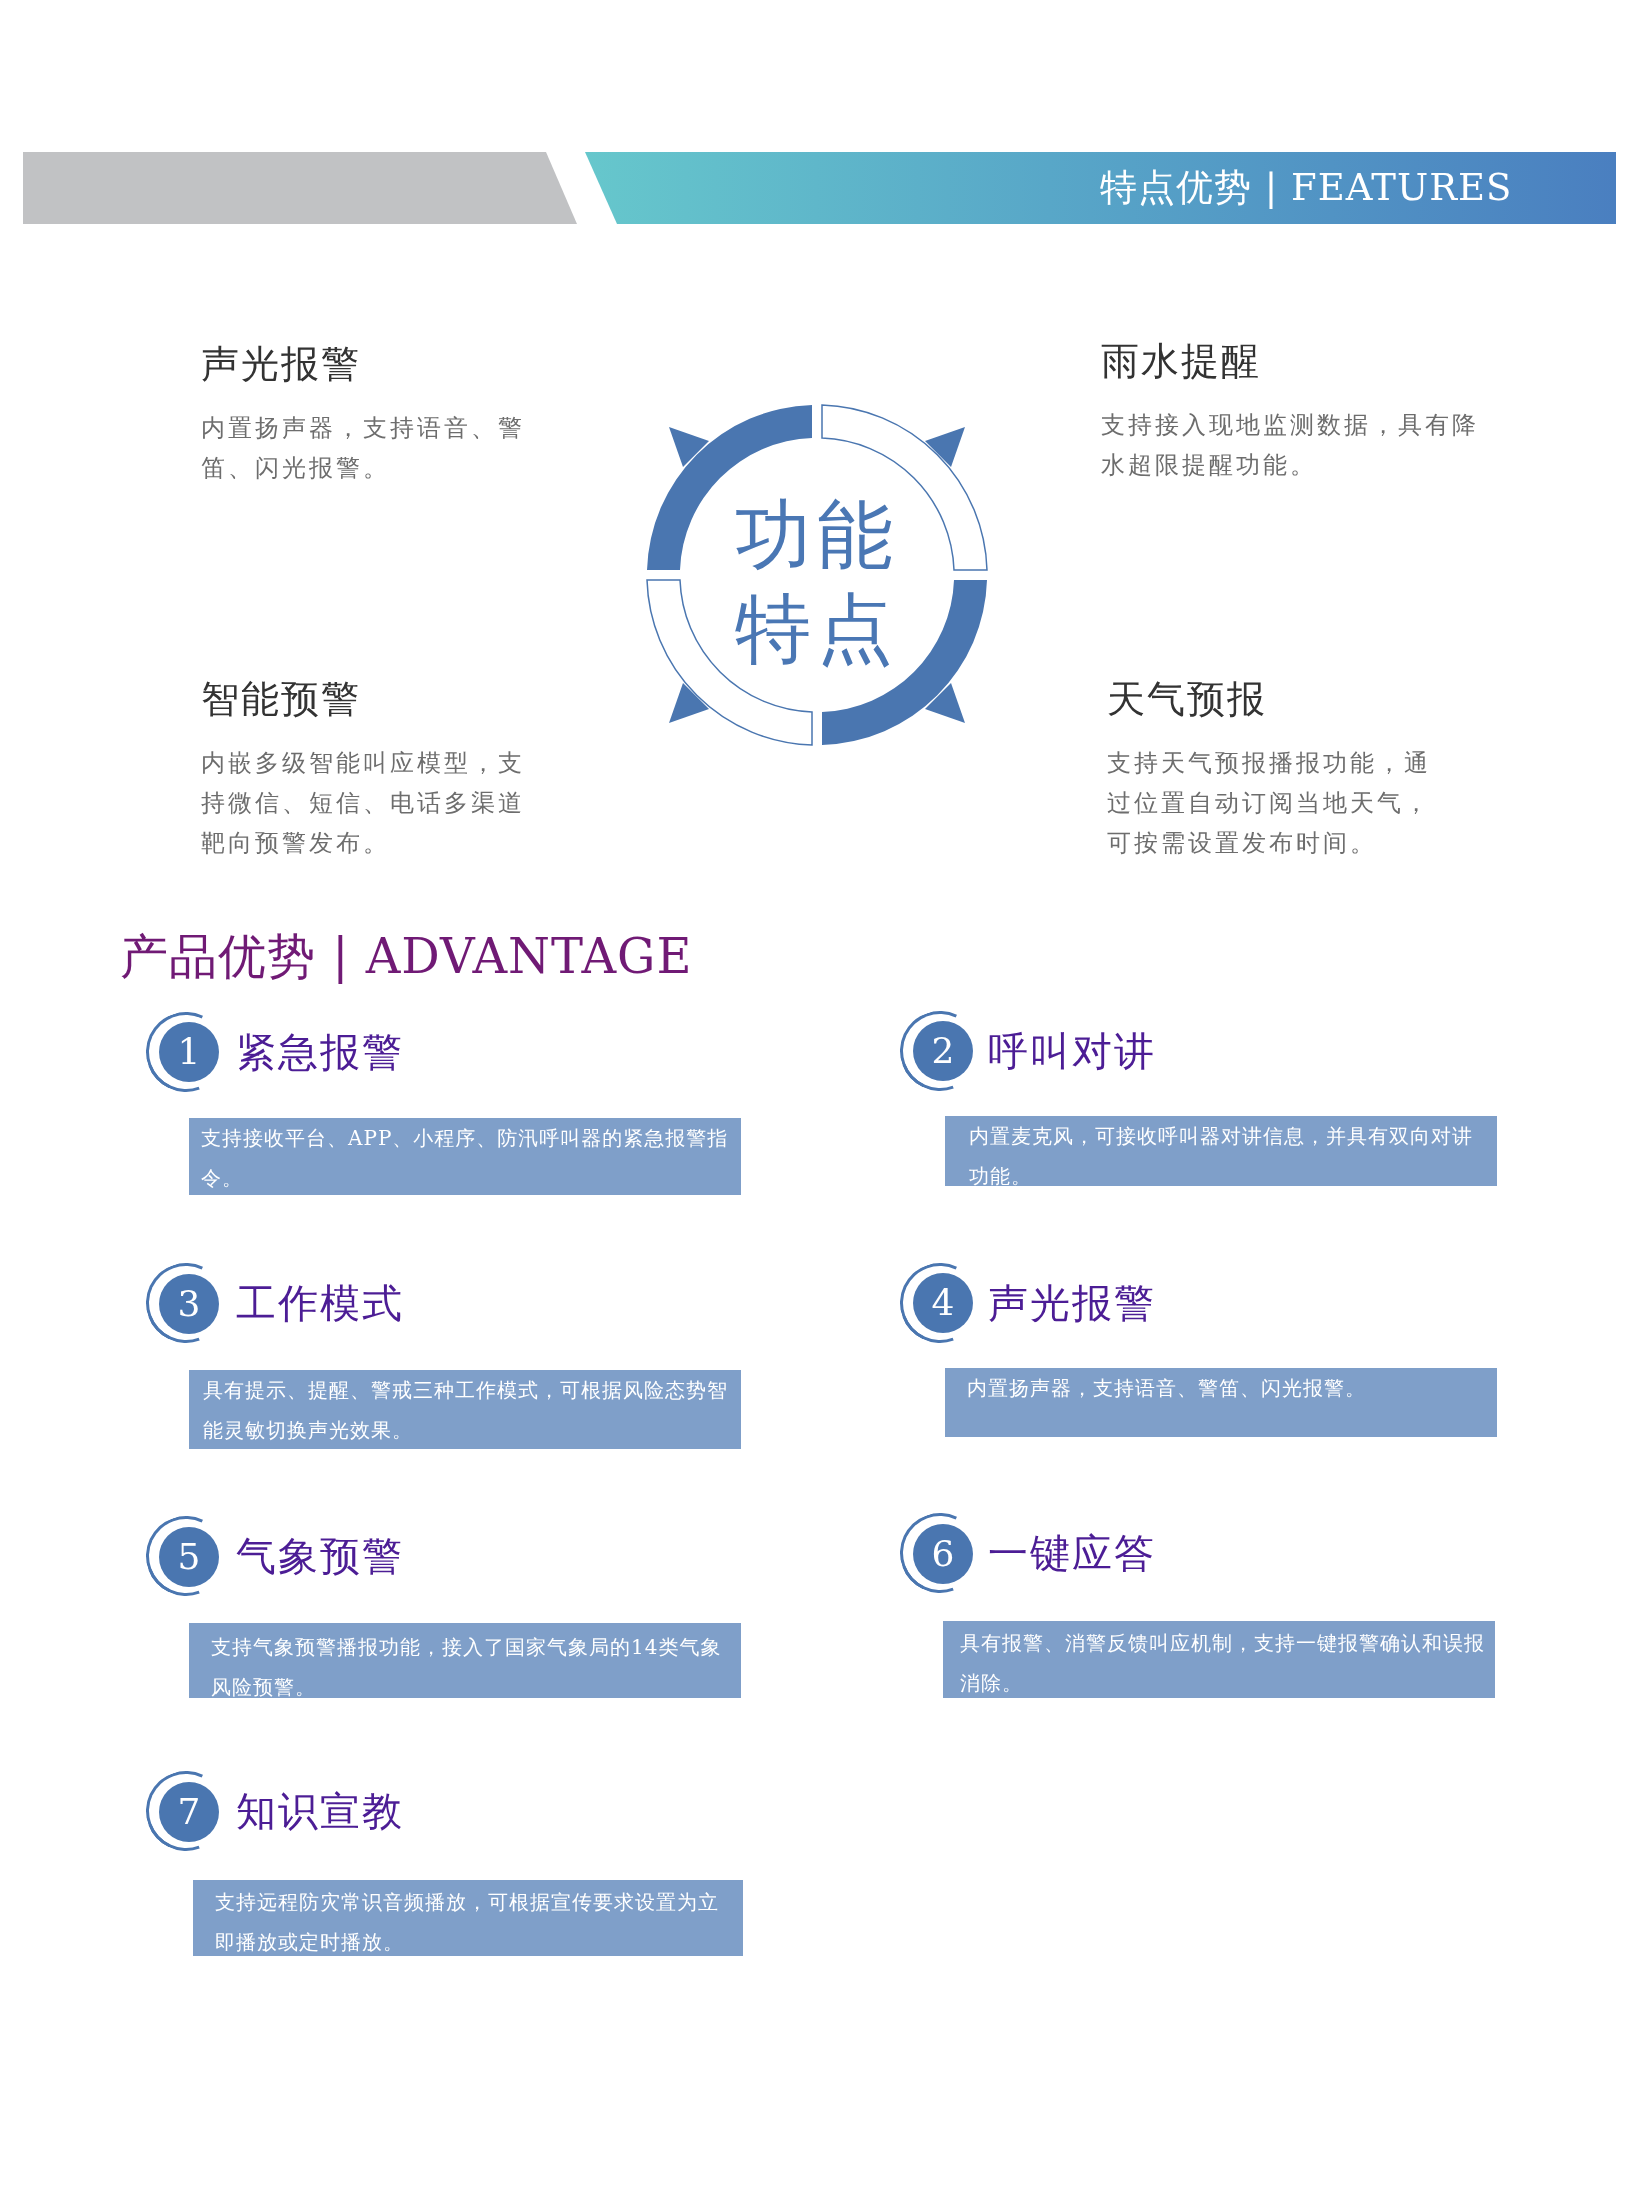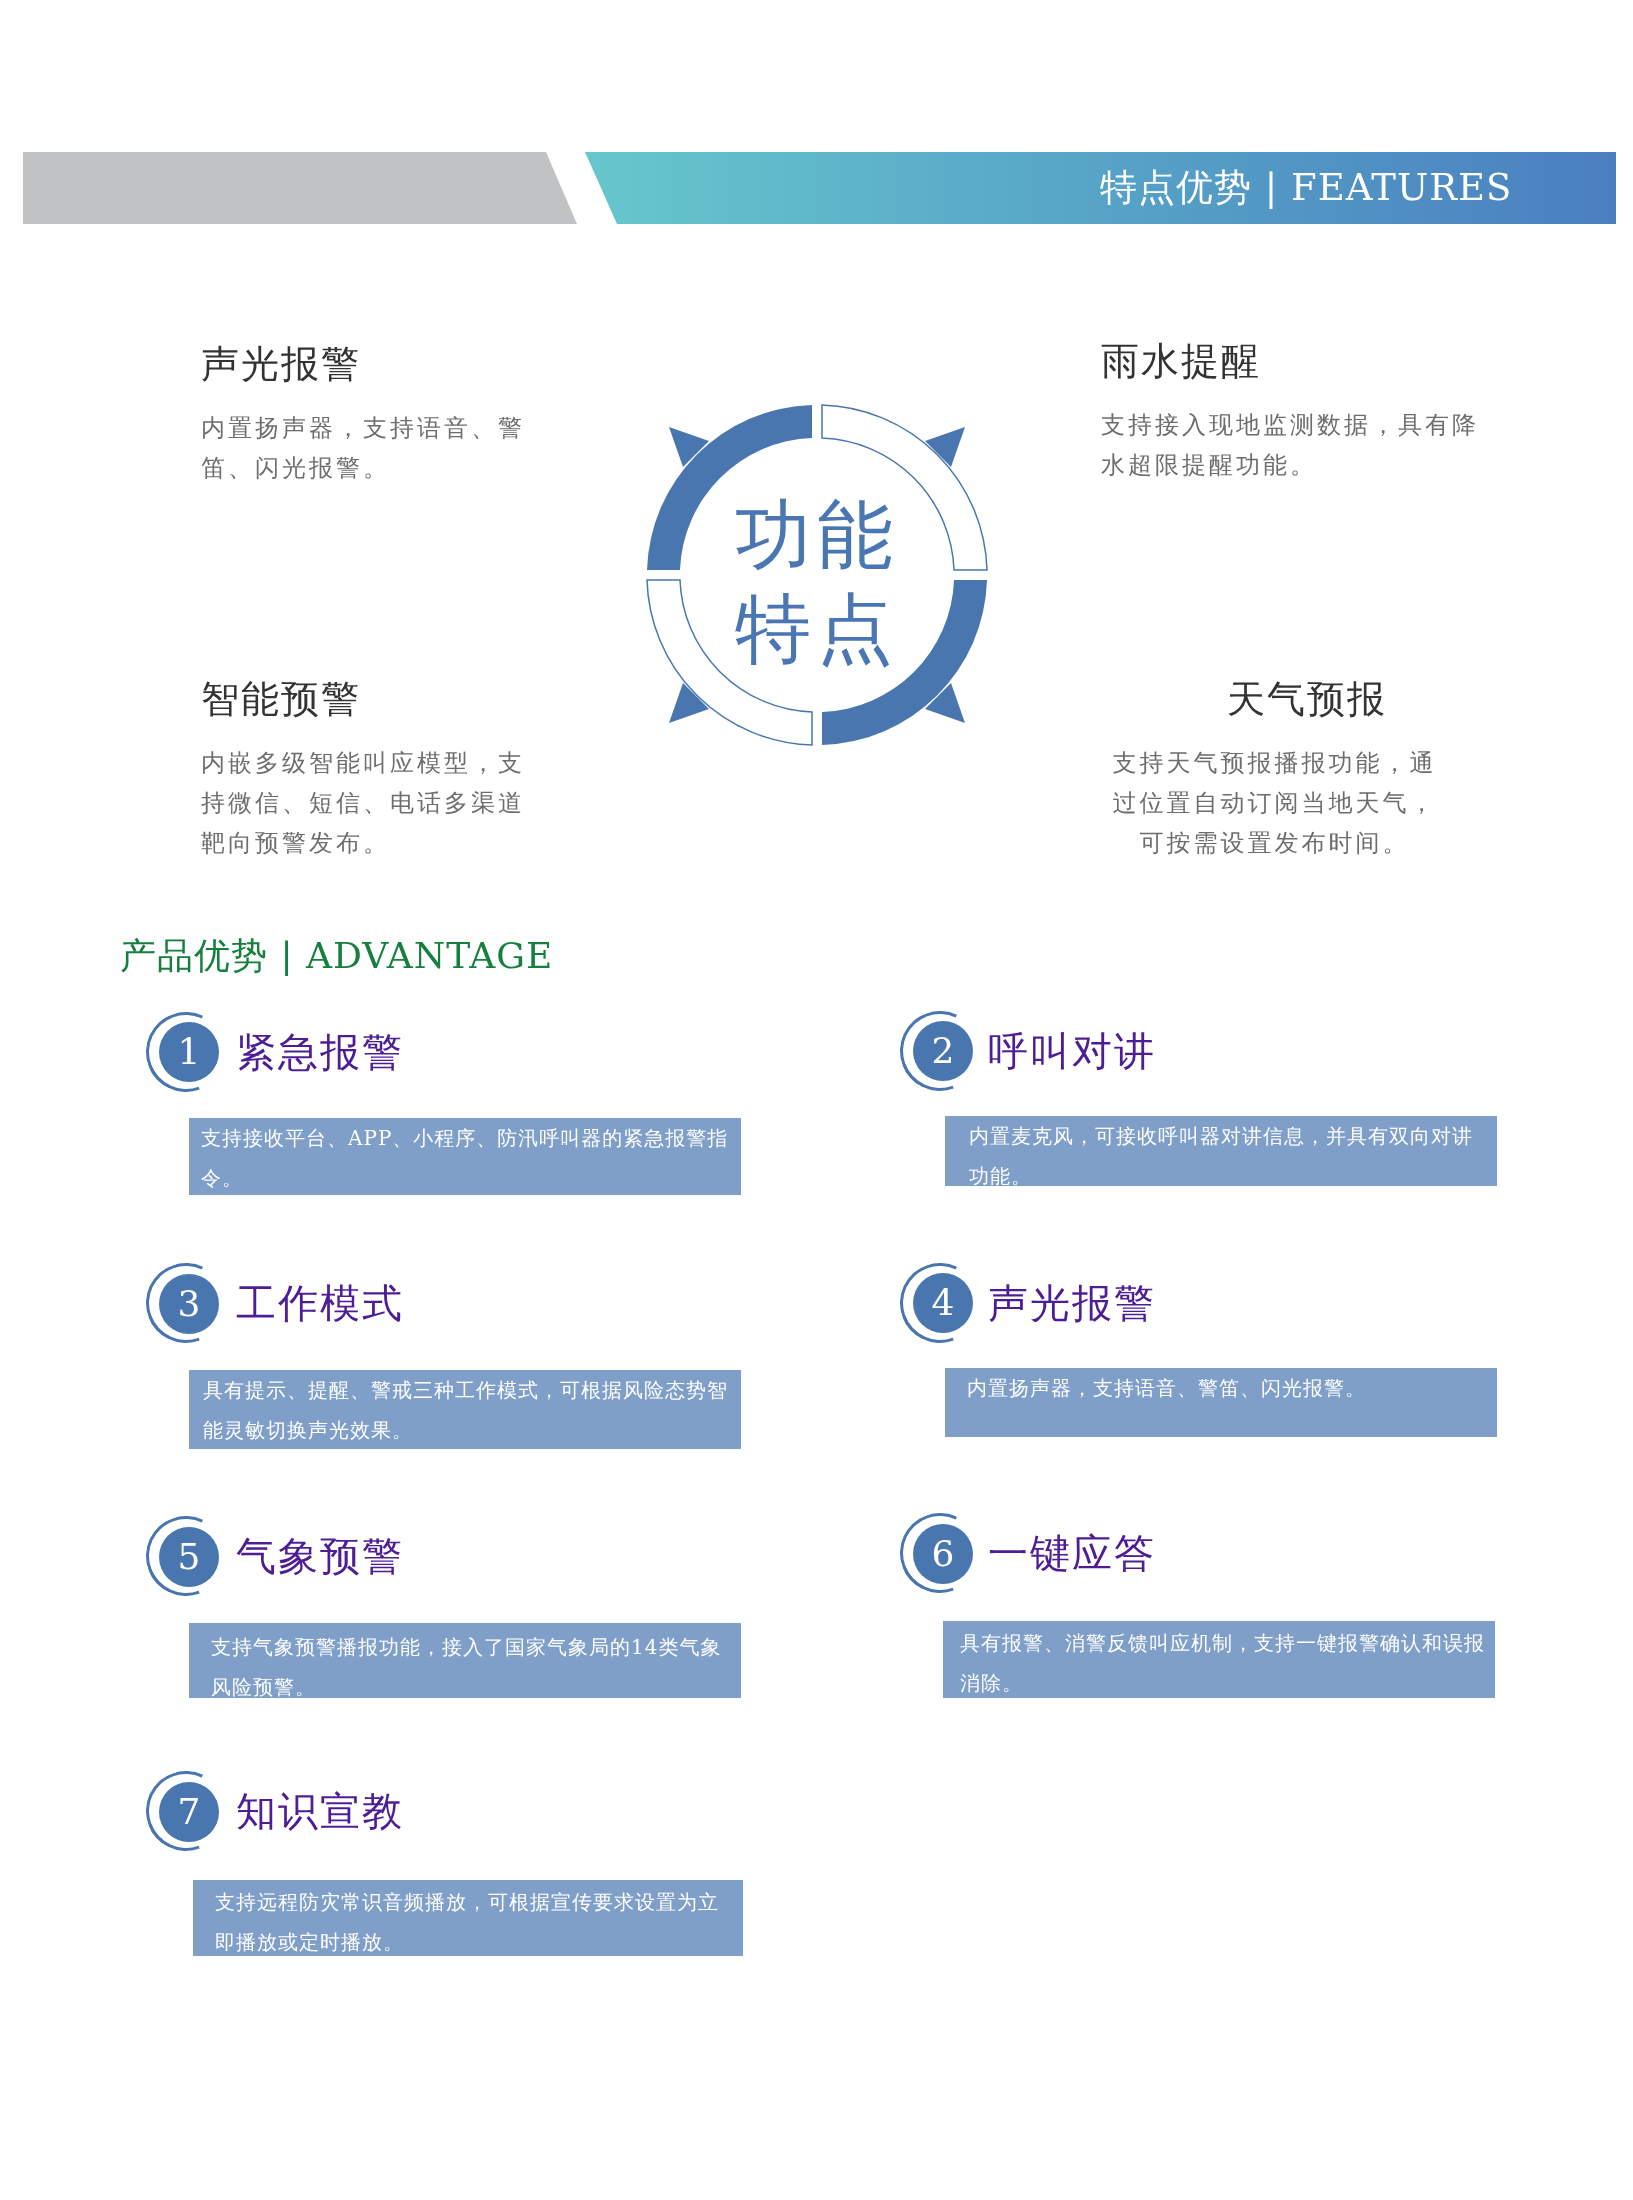--- a/index.html
+++ b/index.html
@@ -17,21 +17,21 @@
                color: #ffffff; letter-spacing: 1px; white-space: nowrap; }
 
   
   .feat-title { font-size: 38px; color: #333333; line-height: 44px; white-space: nowrap; letter-spacing: 2px; }
   .feat-desc { font-size: 24px; color: #6d6d6d; line-height: 40px; letter-spacing: 3px; }
 
   .center-text { left: 717px; top: 488px; width: 200px; font-size: 76px; line-height: 94px;
                  color: #4a77b4; text-align: center; letter-spacing: 6px; }
 
   
-  .adv-heading { left: 120px; top: 935px; font-size: 36px; color: #15803d; line-height: 42px; white-space: nowrap; letter-spacing: 1px; text-align: center; }
+  .adv-heading { left: 120px; top: 935px; font-size: 48px; color: #701a75; line-height: 42px; white-space: nowrap; letter-spacing: 1px; text-align: center; }
   .adv-num { width: 60px; height: 60px; border-radius: 50%; background: #4a76b0; color: #fff;
              font-size: 36px; line-height: 60px; text-align: center; }
   .adv-arc { width: 80px; height: 80px; border-radius: 50%; box-sizing: border-box;
              border: 3px solid transparent; border-left-color: #4a76b0; border-top-color: #4a76b0;
              transform: rotate(-20deg); }
   .adv-arc2 { width: 80px; height: 80px; border-radius: 50%; box-sizing: border-box;
               border: 3px solid transparent; border-bottom-color: #4a76b0;
               transform: rotate(25deg); }
   .adv-title { font-size: 40px; color: #4c1d95; line-height: 46px; white-space: nowrap; letter-spacing: 2px; }
   .adv-box { background: #7f9fc9; color: #ffffff; font-size: 20px; line-height: 40px;
@@ -49,21 +49,21 @@
   <div class="feat-desc" style="margin-top:22px; width:335px;">内置扬声器，支持语音、警笛、闪光报警。</div>
 </div>
 <div class="abs" style="left:1101px; top:339px; width:400px;">
   <div class="feat-title">雨水提醒</div>
   <div class="feat-desc" style="margin-top:22px; width:380px;">支持接入现地监测数据，具有降水超限提醒功能。</div>
 </div>
 <div class="abs" style="left:201px; top:677px; width:360px;">
   <div class="feat-title">智能预警</div>
   <div class="feat-desc" style="margin-top:22px; width:335px;">内嵌多级智能叫应模型，支持微信、短信、电话多渠道靶向预警发布。</div>
 </div>
-<div class="abs" style="left:1107px; top:677px; width:400px;text-align:center;">
+<div class="abs" style="left:1107px; top:677px; width:400px;">
   <div class="feat-title">天气预报</div>
   <div class="feat-desc" style="margin-top:22px; width:335px;">支持天气预报播报功能，通过位置自动订阅当地天气，可按需设置发布时间。</div>
 </div>
 
 <svg class="abs" style="left:636px; top:394px;" width="362" height="362" viewBox="0 0 362 362">
   <g transform="translate(181,181)">
 
     <polygon points="-148,-148 -108,-134 -134,-108" fill="#4a76b0" transform="translate(0,0)"></polygon>
     <polygon points="148,-148 108,-134 134,-108" fill="#4a76b0"></polygon>
     <polygon points="-148,148 -108,134 -134,108" fill="#4a76b0"></polygon>

